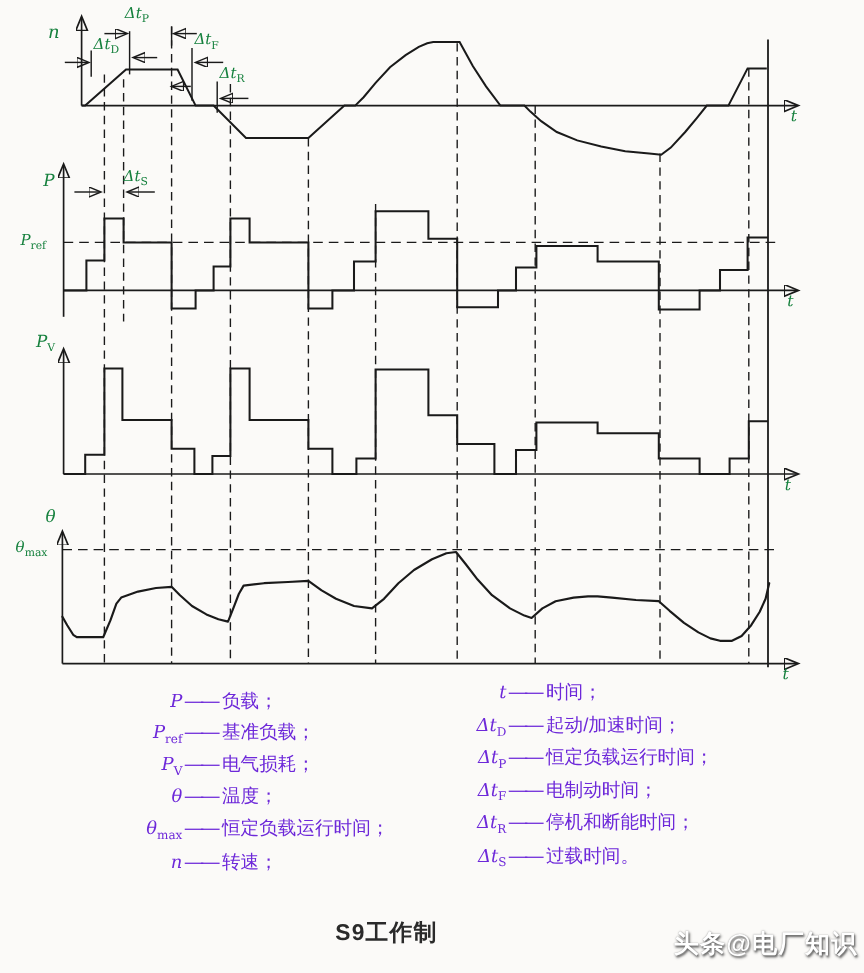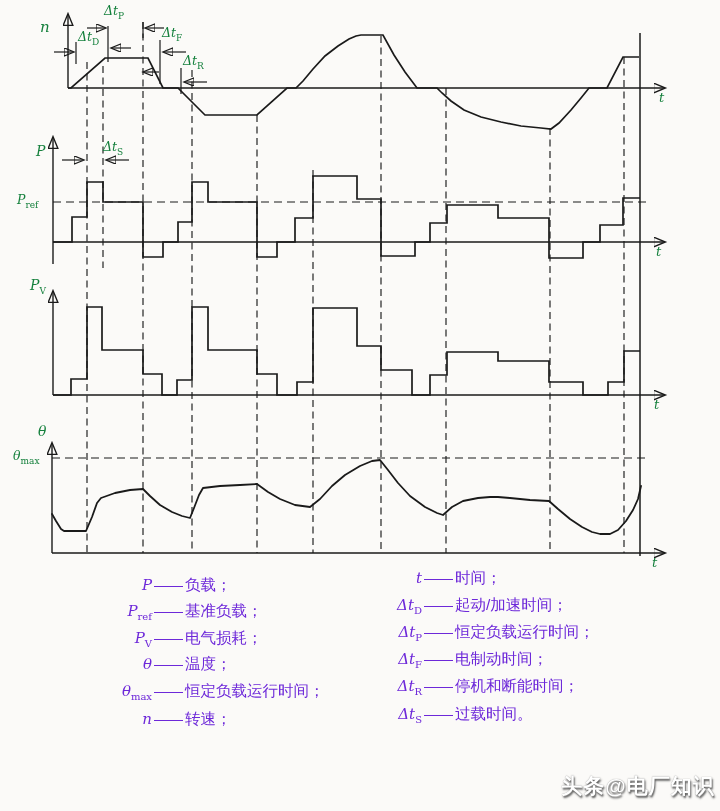--- a/index.html
+++ b/index.html
@@ -137,14 +137,15 @@
   <div class="lrow colL" style="left:100px;top:682px"><span class="sym"><i>θ</i><sub>max</sub></span><span class="dash">——</span><span>恒定负载运行时间；</span></div>
   <div class="lrow colL" style="left:100px;top:710px"><span class="sym"><i>n</i><sub></sub></span><span class="dash">——</span><span>转速；</span></div>
 
   <div class="lrow colR" style="left:368px;top:569px"><span class="sym"><i>t</i><sub></sub></span><span class="dash">——</span><span>时间；</span></div>
   <div class="lrow colR" style="left:368px;top:623px"><span class="sym"><i>Δt</i><sub>P</sub></span><span class="dash">——</span><span>恒定负载运行时间；</span></div>
   <div class="lrow colR" style="left:368px;top:596px"><span class="sym"><i>Δt</i><sub>D</sub></span><span class="dash">——</span><span>起动/加速时间；</span></div>
   <div class="lrow colR" style="left:368px;top:650px"><span class="sym"><i>Δt</i><sub>F</sub></span><span class="dash">——</span><span>电制动时间；</span></div>
   <div class="lrow colR" style="left:368px;top:677px"><span class="sym"><i>Δt</i><sub>R</sub></span><span class="dash">——</span><span>停机和断能时间；</span></div>
   <div class="lrow colR" style="left:368px;top:705px"><span class="sym"><i>Δt</i><sub>S</sub></span><span class="dash">——</span><span>过载时间。</span></div>
 
+  <div id="title">S9工作制</div>
   <div id="wm">头条@电厂知识</div>
 </div>
 
 </body></html>

